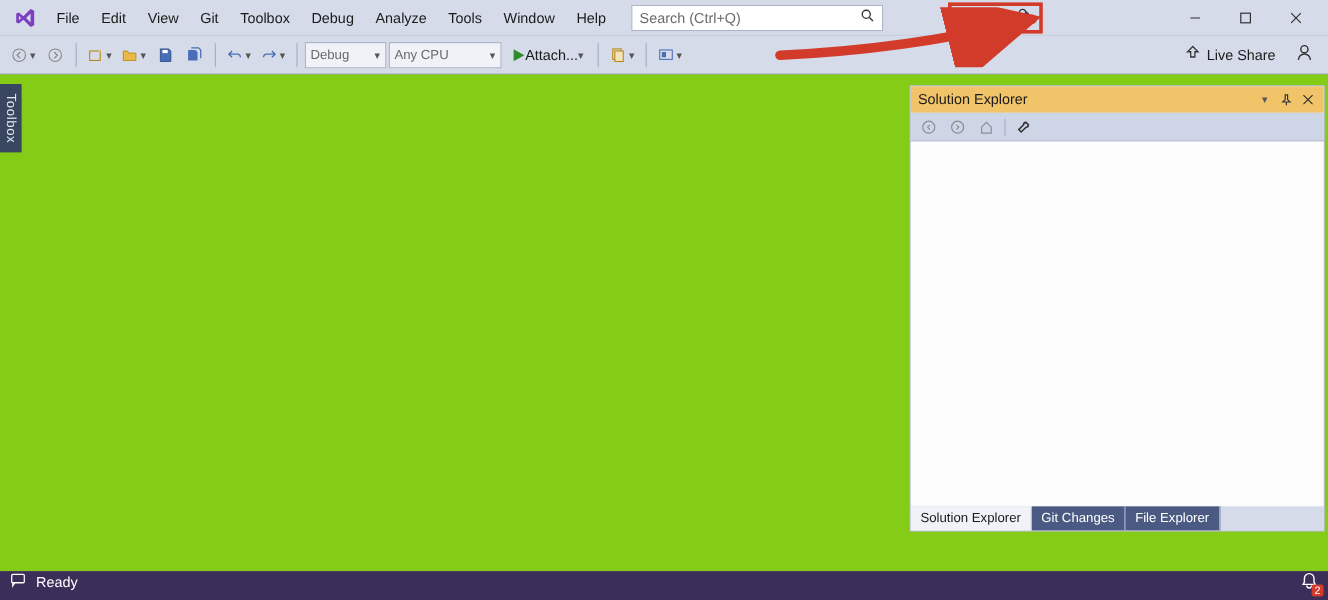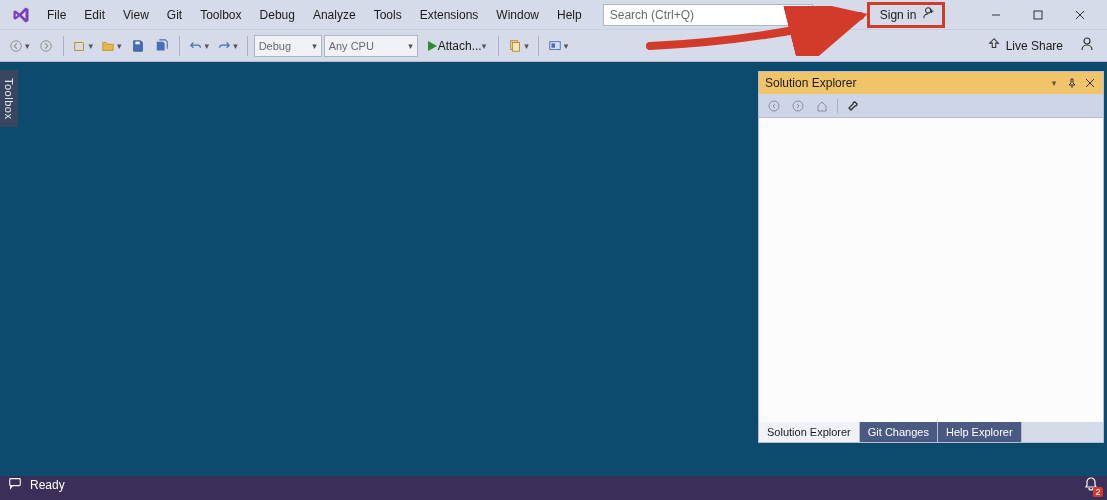--- a/index.html
+++ b/index.html
@@ -30,21 +30,21 @@
   .tbtn { height:24px; min-width:22px; display:flex; align-items:center; justify-content:center; padding:0 3px; cursor:pointer; border-radius:2px; gap:2px;}
   .tsep { width:1px; height:20px; background:#a9b1c8; margin:0 4px; }
   .tdropdown { height:22px; border:1px solid #b0b6c9; background:#f0f2f8; display:flex; align-items:center; padding:0 4px; gap:4px; color:#6a6a6a; font-size:11px; cursor:pointer;}
   .playbtn { display:flex; align-items:center; gap:0; padding:0 6px; height:24px; cursor:pointer; color:#1b1b1b;}
   .playbtn svg { fill:#2e8b2e; }
   .flex-spacer { flex:1; }
   .liveshare { display:flex; align-items:center; gap:5px; font-size:12px; cursor:pointer; padding:0 6px;}
   .person-icon { margin-left:8px; margin-right:6px; }
 
   
-  .workspace { position:relative; width:100%; height:calc(500px - 30px - 32px - 24px); background:#0c4a6e; }
+  .workspace { position:relative; width:100%; height:calc(500px - 30px - 32px - 24px); background:#84cc16; }
   .toolbox-tab {
     position:absolute; left:0; top:8px; background:#394660; color:#e4e8f2;
     writing-mode: vertical-rl; text-orientation: mixed; font-size:11px;
     padding:8px 3px; cursor:pointer; letter-spacing:0.5px;
   }
 
   
   .panel {
     position:absolute; top:10px; right:4px; width:344px; height:370px;
     background:#f0f2f8; display:flex; flex-direction:column; box-shadow: 0 0 0 1px #b6bdd0;
@@ -94,21 +94,20 @@
       </svg>
   </div>
   <div class="menu-item">File</div>
   <div class="menu-item">Edit</div>
   <div class="menu-item">View</div>
   <div class="menu-item">Git</div>
   <div class="menu-item">Toolbox</div>
   <div class="menu-item">Debug</div>
   <div class="menu-item">Analyze</div>
   <div class="menu-item">Tools</div>
-  <div class="menu-item">Extensions</div>
   <div class="menu-item">Window</div>
   <div class="menu-item">Help</div>
 
   <div class="search-box">
     <span>Search (Ctrl+Q)</span>
     <span>
       <svg width="12" height="12" viewBox="0 0 16 16">
           <circle cx="6.5" cy="6.5" r="4.5" fill="none" stroke="#333" stroke-width="1.5"></circle>
           <line x1="10" y1="10" x2="14" y2="14" stroke="#333" stroke-width="1.5"></line>
         </svg>
@@ -295,21 +294,21 @@
       <div class="ptoolbtn" style="opacity:1">
           <svg width="12" height="12" viewBox="0 0 12 12">
             <path d="M8 2a2 2 0 00-2 2l-4 4 2 2 4-4a2 2 0 002-2z" fill="none" stroke="#333" stroke-width="1.3"></path>
           </svg>
         </div>
     </div>
     <div class="panel-body"></div>
     <div class="panel-tabs">
       <div class="panel-tab">Solution Explorer</div>
       <div class="panel-tab inactive">Git Changes</div>
-      <div class="panel-tab inactive">Help Explorer</div>
+      <div class="panel-tab inactive">File Explorer</div>
     </div>
   </div>
 </div>
 
 <div class="statusbar">
   <div class="status-left">
     <span>
       <svg width="14" height="14" viewBox="0 0 16 16">
           <rect x="2" y="3" width="12" height="8" rx="1" fill="none" stroke="#fff" stroke-width="1.2"></rect>
           <path d="M5 11l-2 3v-3" fill="none" stroke="#fff" stroke-width="1.2"></path>

